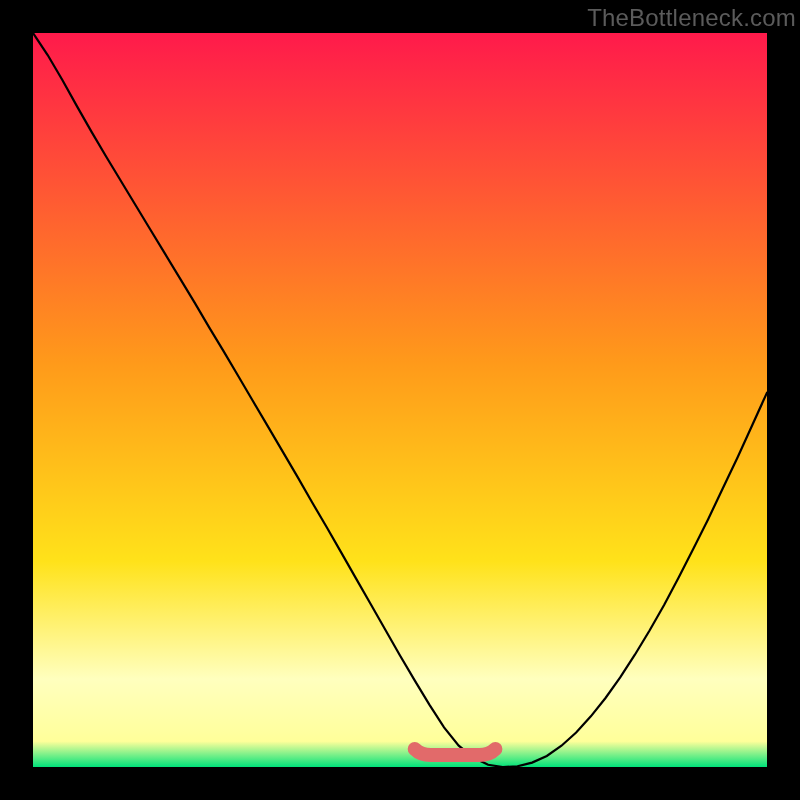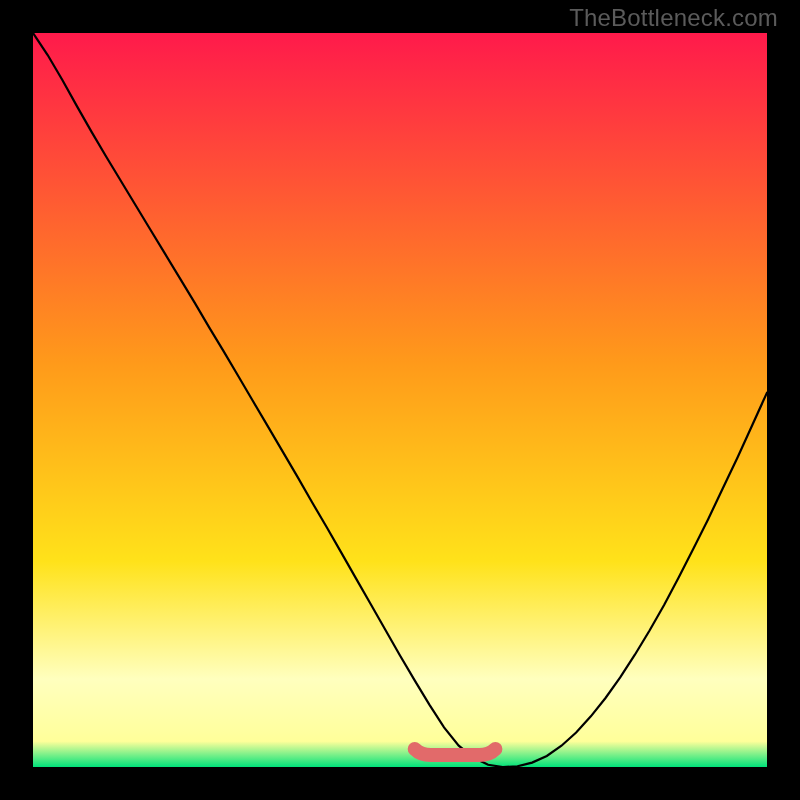--- a/index.html
+++ b/index.html
@@ -13,21 +13,21 @@
   }
   .frame {
     position: relative;
     width: 800px;
     height: 800px;
     background: #000;
   }
   .watermark {
     position: absolute;
     top: 4px;
-    right: 22px;
+    right: 4px;
     color: #5b5b5b;
     font-size: 24px;
     font-weight: 400;
     letter-spacing: 0.2px;
     z-index: 10;
   }
   .plot-area {
     position: absolute;
     left: 33px;
     top: 33px;

